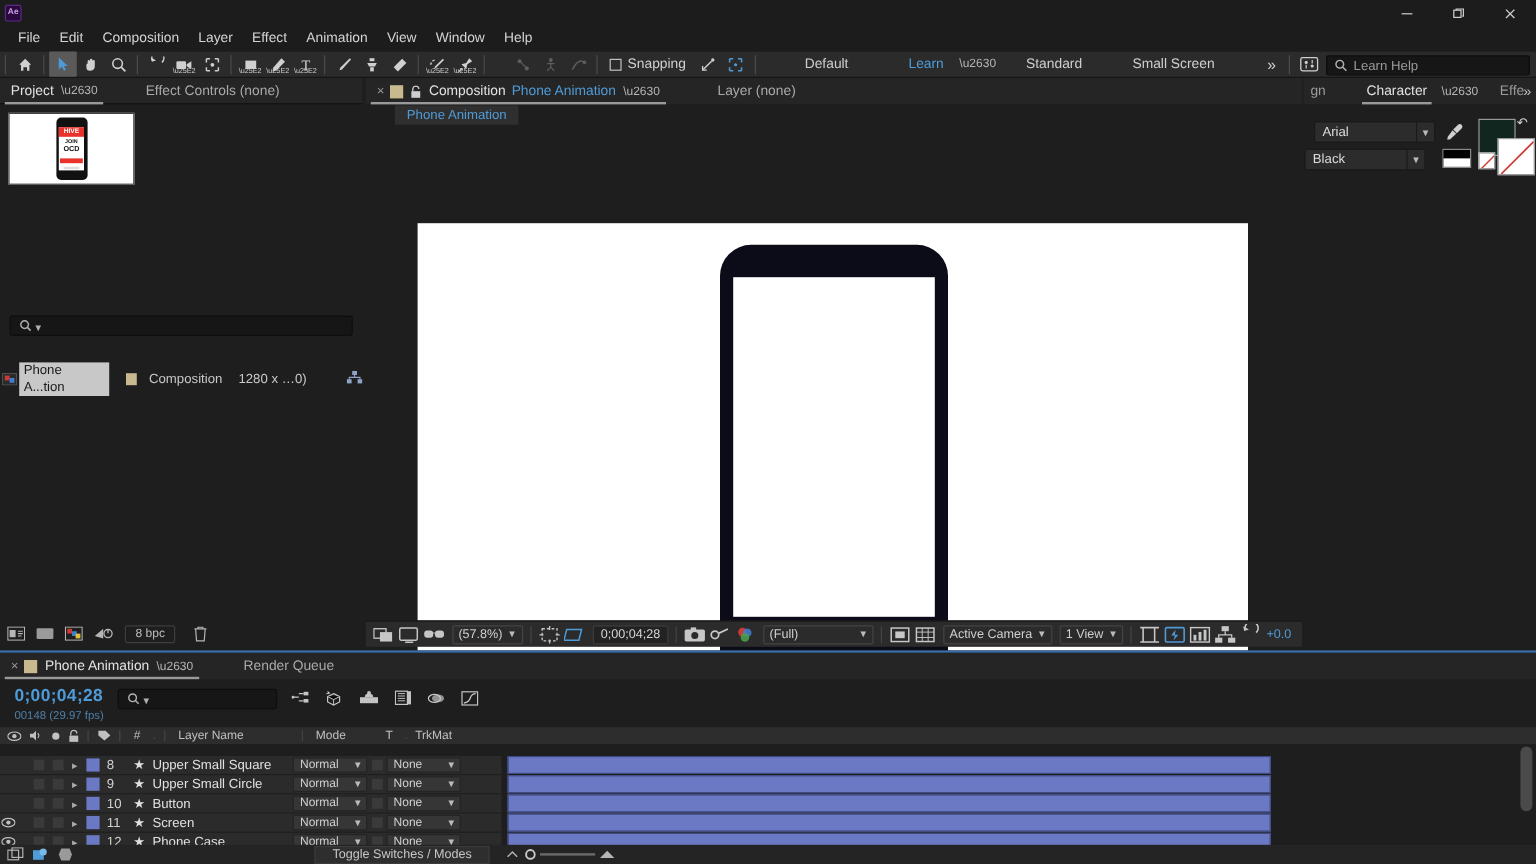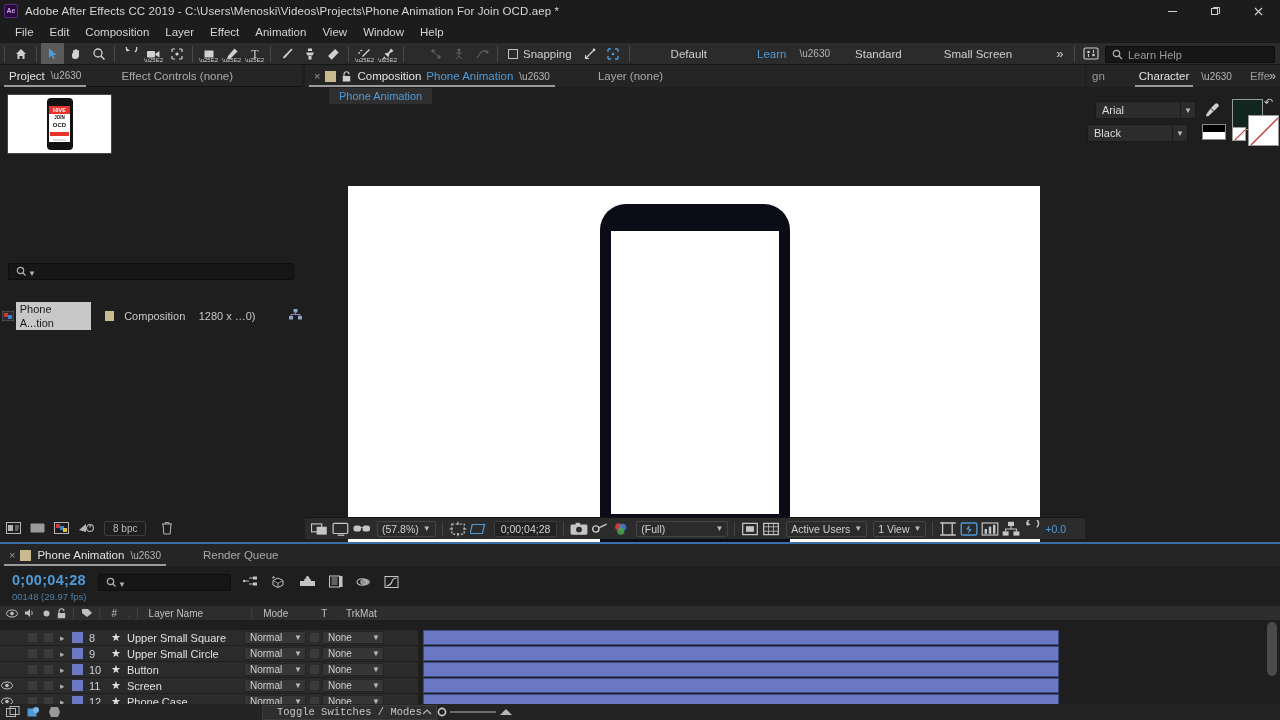--- a/index.html
+++ b/index.html
@@ -227,35 +227,34 @@
   .track-lane {
     position: absolute; left: 423px; width: 636px; height: 15px; background: #6b79c4;
     border: 1px solid #3f4a82;
   }
   .tl-footer {
     position: absolute; left: 0; bottom: 0; width: 1280px; height: 16px;
     background: #242424; display: flex; align-items: center; padding-left: 6px; gap: 7px;
   }
   .toggle-switches {
     position: absolute; left: 262px; background: #2e2e2e; border: 1px solid #3b3b3b;
-    font-size: 10.5px; color: #c6c6c6; padding: 0 14px; line-height: 13px; font-family: Liberation Mono, monospace;
+    font-size: 10.5px; color: #c6c6c6; padding: 0 14px; line-height: 13px;
   }
   .tl-scroll-v {
     position: absolute; right: 3px; top: 78px; width: 10px; height: 54px;
     background: #4a4a4a; border-radius: 5px;
   }
 </style>
 </head>
 <body>
 
 <div id="app">
 
   <div class="titlebar">
     <div class="ae-logo">Ae</div>
-    <div class="title-text">Adobe After Effects CC 2019 - C:\Users\Menoski\Videos\Projects\Phone Animation For Join OCD.aep *</div>
     <div class="win-btns">
       <div class="win-btn">
         <svg width="11" height="11" viewBox="0 0 11 11">
             <rect x="1" y="5" width="9" height="1" fill="#d0d0d0"></rect>
           </svg>
       </div>
       <div class="win-btn">
         <svg width="11" height="11" viewBox="0 0 11 11">
           <rect x="1.5" y="2.5" width="6" height="6" fill="none" stroke="#d0d0d0" stroke-width="1"></rect>
           <path d="M3.5 2.5 V1.5 H9.5 V7.5 H8.5" fill="none" stroke="#d0d0d0" stroke-width="1"></path>
@@ -612,21 +611,21 @@
       <div class="cf-sep"></div>
       <svg width="16" height="14" viewBox="0 0 16 14" class="cf-i">
           <rect x="1.5" y="2" width="13" height="10" fill="none" stroke="#c6c6c6" stroke-width="1.1"></rect>
           <rect x="4.5" y="4.5" width="7" height="5" fill="#c6c6c6"></rect>
         </svg>
       <svg width="16" height="14" viewBox="0 0 16 14" class="cf-i">
           <rect x="1.5" y="2" width="13" height="10" fill="none" stroke="#c6c6c6" stroke-width="1.1"></rect>
           <path d="M1.5 5 h13 M1.5 9 h13 M5.8 2 v10 M10.2 2 v10" stroke="#c6c6c6" stroke-width="0.7"></path>
         </svg>
       <div class="cf-sel" style="margin-left:3px">
-        <span>Active Users</span>
+        <span>Active Camera</span>
         <span class="carr">▼</span>
       </div>
       <div class="cf-sel" style="margin-left:3px">
         <span>1 View</span>
         <span class="carr">▼</span>
       </div>
       <div class="cf-sep"></div>
       <svg width="15" height="14" viewBox="0 0 15 14" class="cf-i">
           <path d="M1 2 h13 M3 2 v10 M11 2 v10 M1 12 h13" stroke="#c6c6c6" stroke-width="1.1" fill="none"></path>
         </svg>

